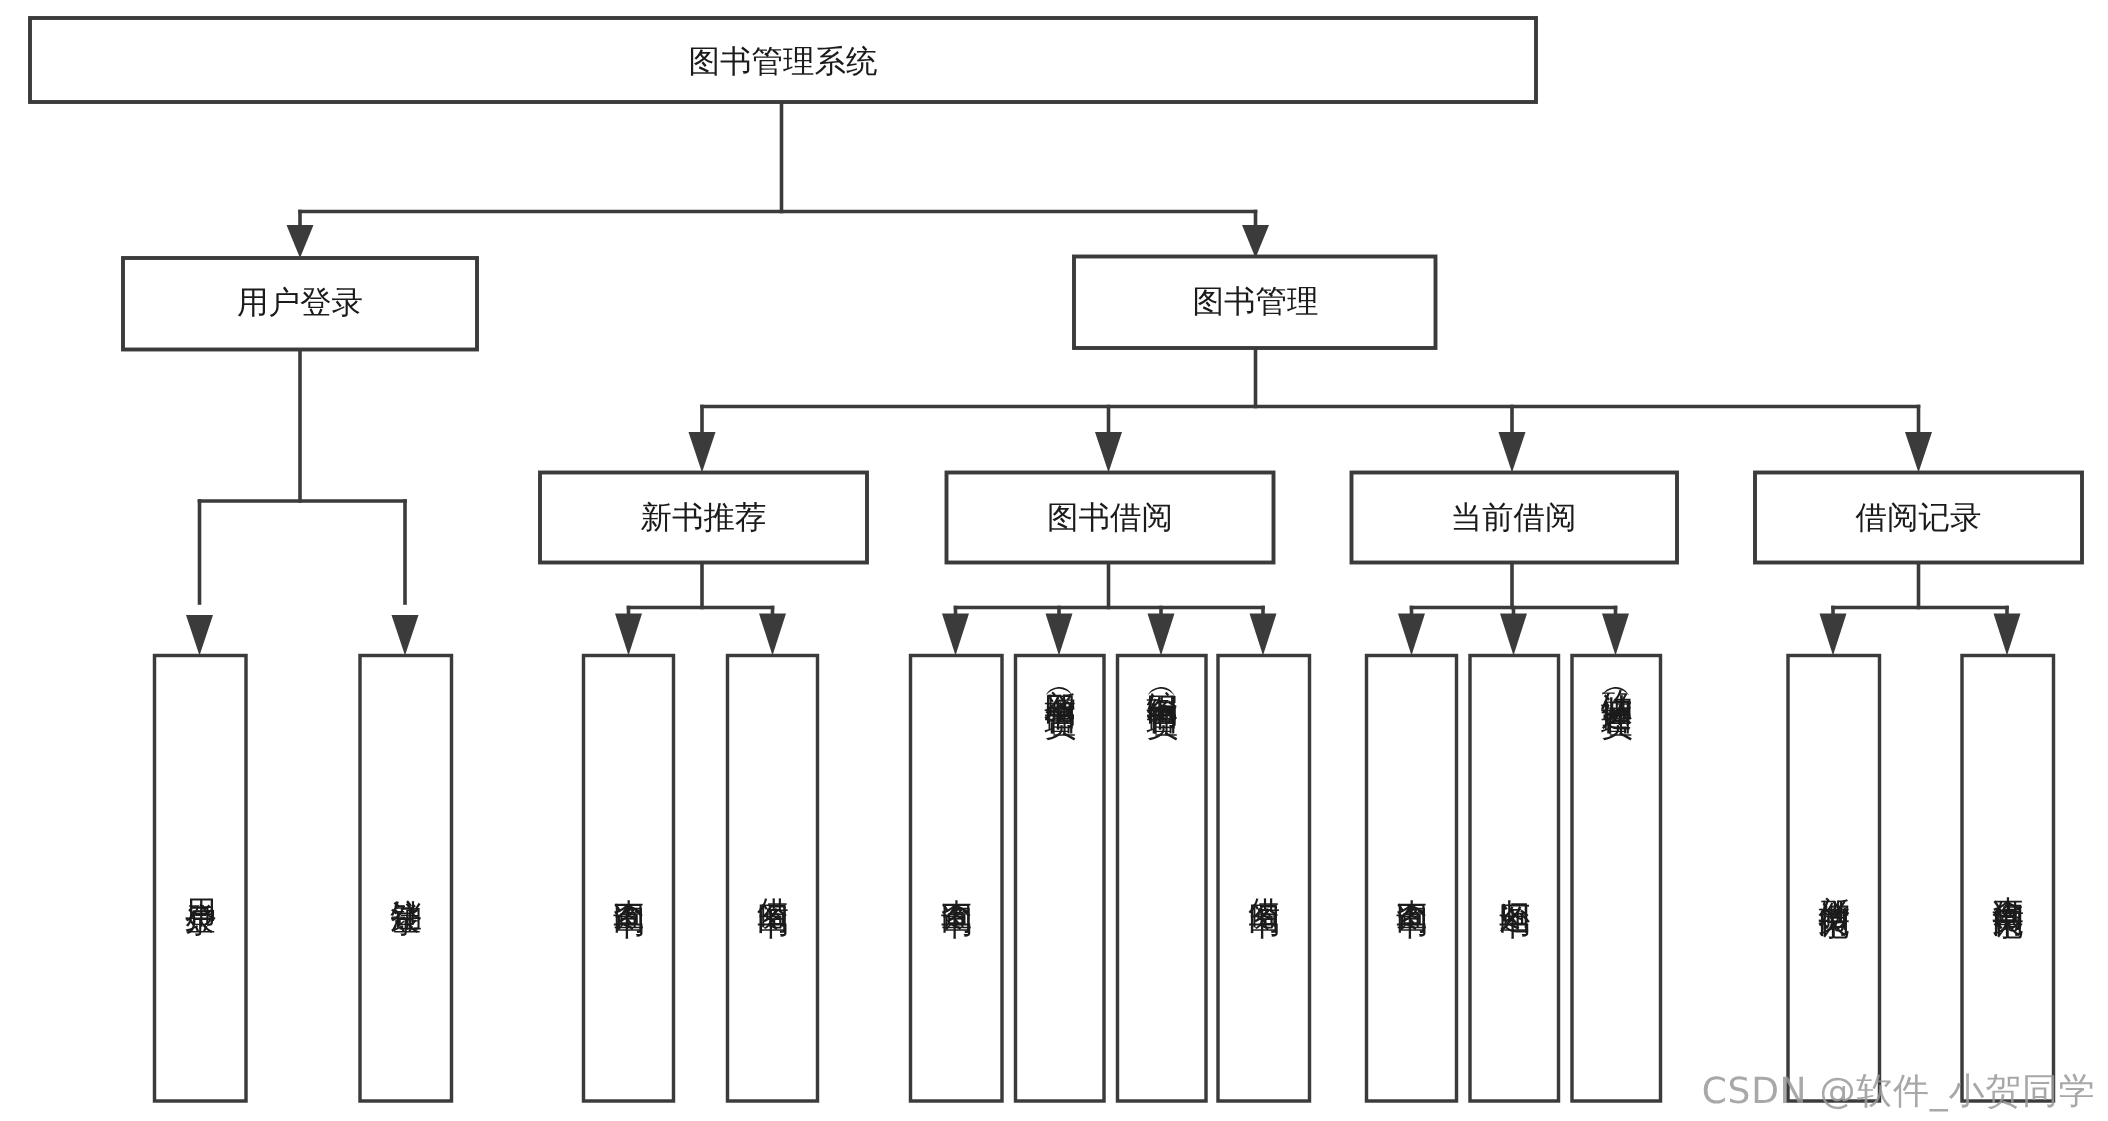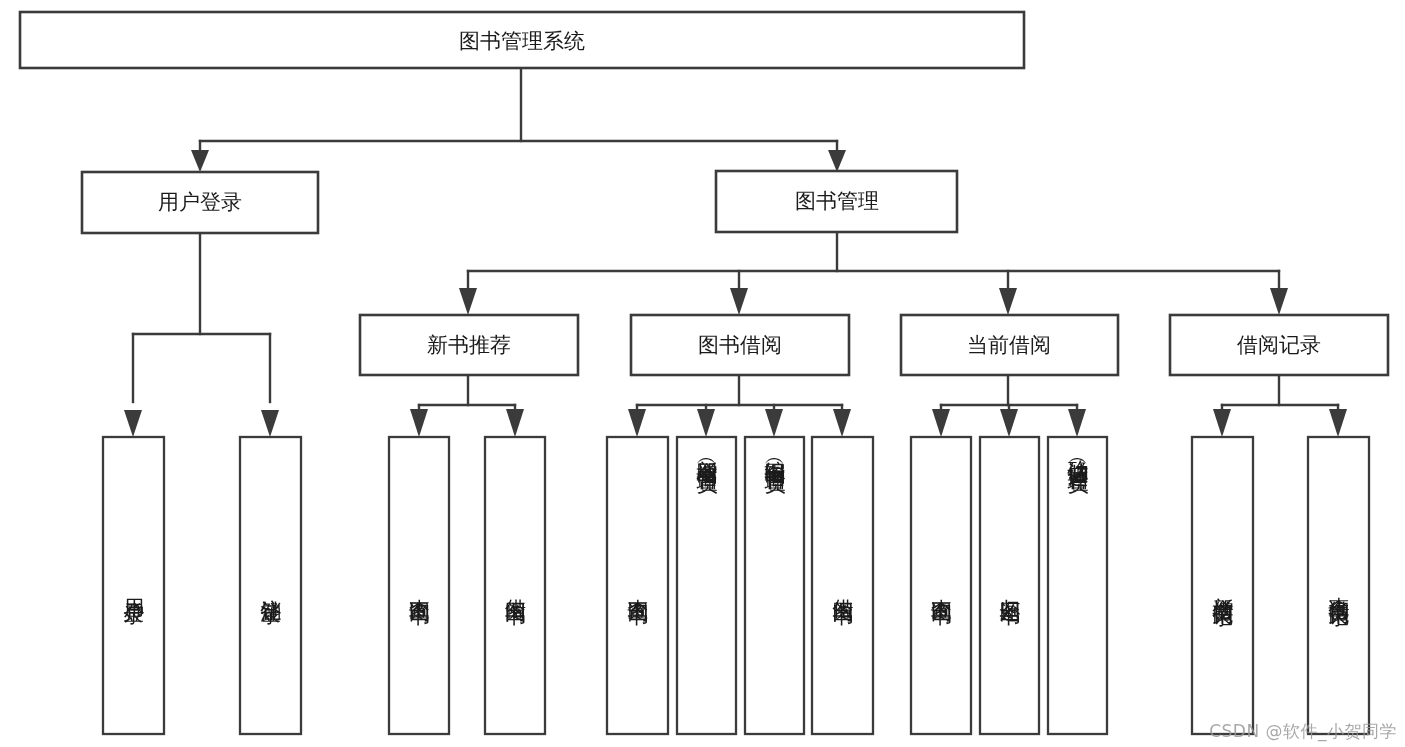--- a/index.html
+++ b/index.html
@@ -68,21 +68,21 @@
     line-height: 1.18;
     letter-spacing: 2px;
     color: #1b1b1b;
     white-space: nowrap;
   }
   .watermark {
     position: absolute;
     right: 8px;
     bottom: 4px;
     font-family: "DejaVu Sans", "Liberation Sans", sans-serif;
-    font-size: 17px;
+    font-size: 24px;
     color: #9a9a9a;
     opacity: 0.85;
     letter-spacing: 0.5px;
     white-space: nowrap;
   }
 </style>
 </head>
 <body>
 
 <div id="diagram-root">

